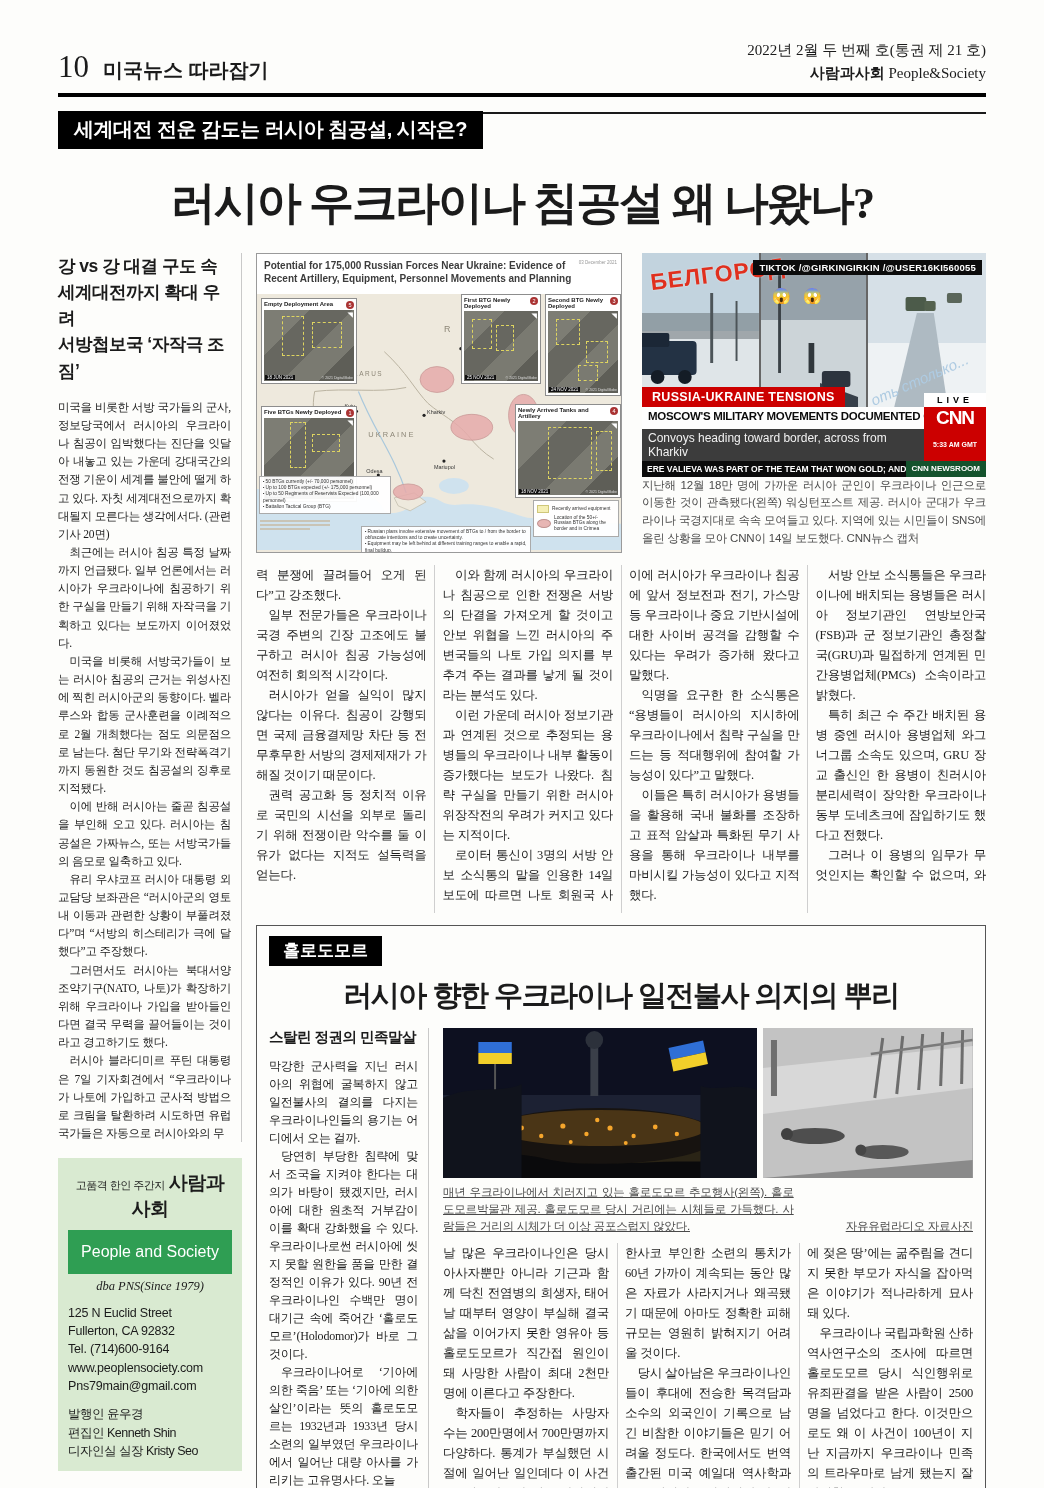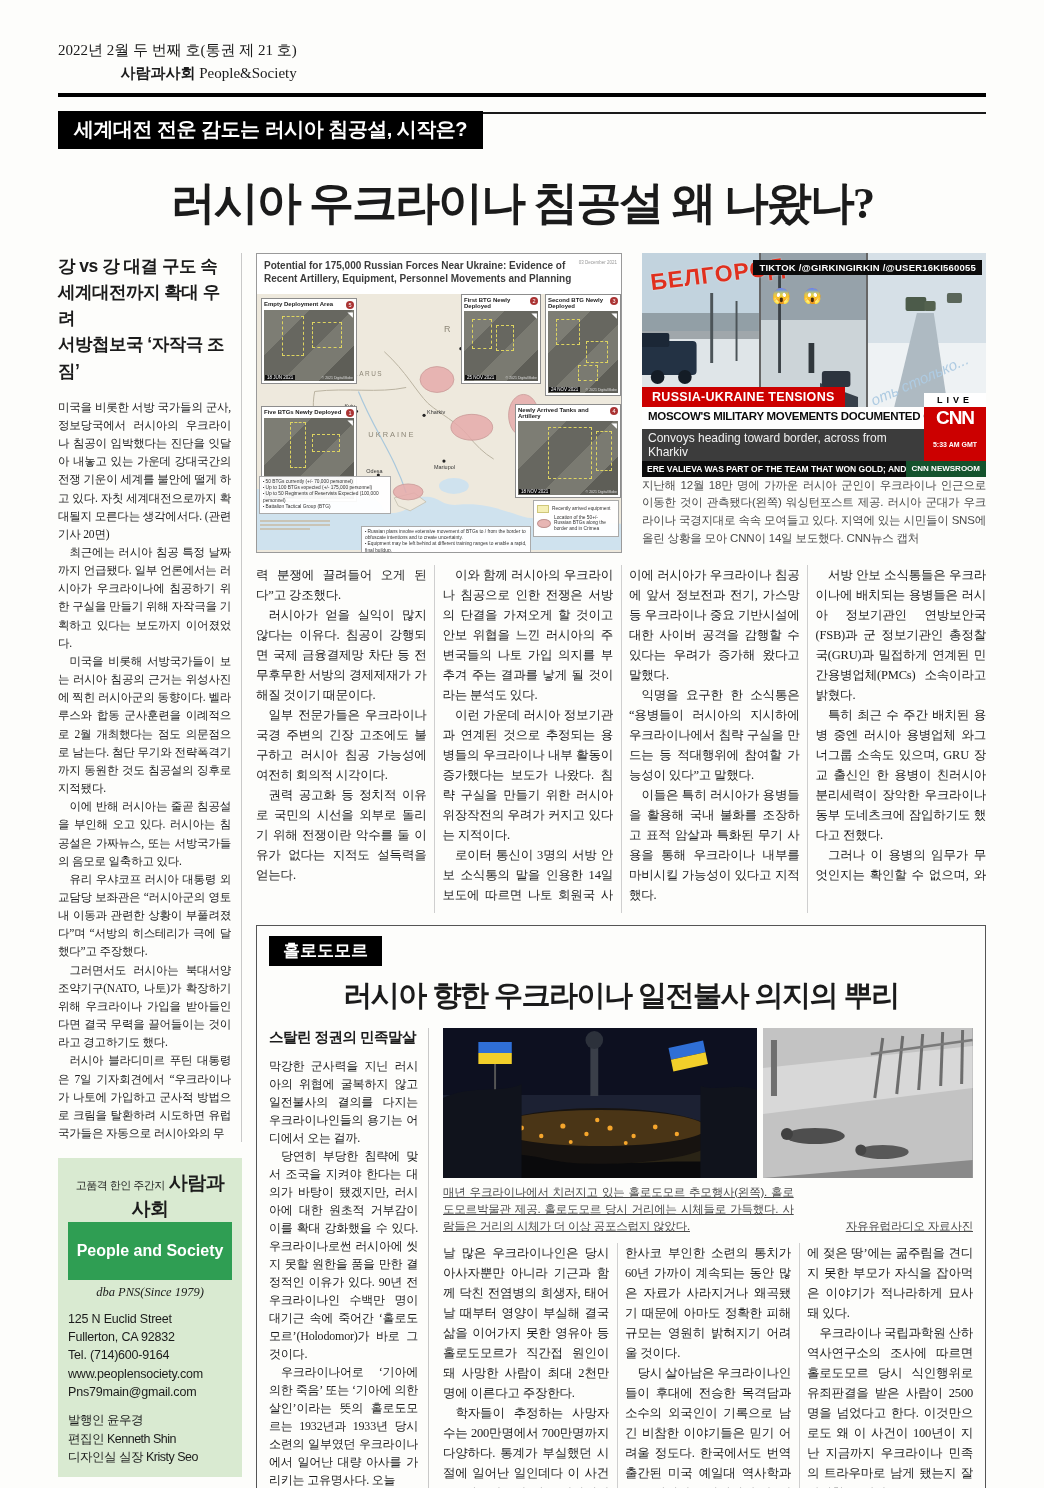--- a/index.html
+++ b/index.html
@@ -121,41 +121,45 @@
   .photo-l { flex:3; background:linear-gradient(#0d1020 0 45%,#1c2133 45% 75%,#2a2416 75%); }
   .photo-r { flex:2; background:linear-gradient(120deg,#cfcfcf 0 30%,#b9b9b9 30% 60%,#8f8f8f 60%); }
   .caption2 { font-family:"Liberation Sans",sans-serif; font-size:11.5px; line-height:1.5;
     color:#4a4a4a; margin:6px 0 8px; display:flex; gap:14px; letter-spacing:-0.2px;text-decoration:underline; }
   .caption2 .cap-main { flex:1; text-align:justify; }
   .caption2 .cap-credit { white-space:nowrap; align-self:flex-end;margin-left:38px; }
   .body2 { height:282px; column-count:3; column-gap:16px; column-rule:1px solid #cfcfcf; overflow:hidden; }
   
   .pub-box { margin-top:16px; background:#d9ead1; padding:12px 10px 10px;
     font-family:"Liberation Sans",sans-serif; }
-  .pub-top { text-align:center; letter-spacing:-0.5px; }
+  .pub-top { text-align:center; margin-bottom:8px; letter-spacing:-0.5px; }
   .pub-kicker { font-size:11px; }
   .pub-name { font-size:19px; font-weight:bold; }
-  .pub-bar { background:#2f9e53; color:#fff; text-align:center; font-weight:bold; font-size:16px;
-    padding:20px 0; }
+  .pub-bar { background:#2f9e53; color:#fff; text-align:center; font-weight:normal; font-size:16px;
+    padding:13px 0; }
   .pub-dba { text-align:center; font-style:italic; font-size:12.5px; margin:5px 0 10px;
     font-family:"Liberation Serif",serif; }
   .pub-lines div { font-size:12.5px; line-height:1.45; letter-spacing:-0.2px; }
   .pub-staff { margin-top:10px; }
   .pub-staff div { font-size:12.5px; line-height:1.5; letter-spacing:-0.5px; }
   
   .svg-country { fill:#8d8778; font-family:"Liberation Sans",sans-serif; }
   .svg-city { fill:#333; font-size:5.5px; font-family:"Liberation Sans",sans-serif; }
   .svg-sea { fill:#7aa4c0; font-style:italic; font-size:8px; font-family:"Liberation Serif",serif; }
 </style>
 </head>
 <body>
 
 <div class="page">
 
   <div class="masthead">
+    <div class="mh-left">
+      <span class="mh-num">10</span>
+      <span class="mh-section">미국뉴스 따라잡기</span>
+    </div>
     <div class="mh-right">
       <div>2022년 2월 두 번째 호(통권 제 21 호)</div>
       <div>
         <span class="mh-brand-ko">사람과사회</span>
         <span class="mh-brand-en">People&amp;Society</span>
       </div>
     </div>
   </div>
 
   <div class="banner-row">
@@ -397,22 +401,22 @@
               <span class="ticker-text">ERE VALIEVA WAS PART OF THE TEAM THAT WON GOLD; AND IF VALIEVA IS</span>
               <span class="ticker-right">CNN NEWSROOM</span>
             </div>
           </div>
           <figcaption class="caption1">지난해 12월 18만 명에 가까운 러시아 군인이 우크라이나 인근으로 이동한 것이 관측됐다(왼쪽) 워싱턴포스트 제공. 러시아 군대가 우크라이나 국경지대로 속속 모여들고 있다. 지역에 있는 시민들이 SNS에 올린 상황을 모아 CNN이 14일 보도했다. CNN뉴스 캡처</figcaption>
         </figure>
       </div>
 
       <div class="body1">
         <p class="noindent">력 분쟁에 끌려들어 오게 된다”고 강조했다.</p>
+        <p>일부 전문가들은 우크라이나 국경 주변의 긴장 고조에도 불구하고 러시아 침공 가능성에 여전히 회의적 시각이다.</p>
         <p>러시아가 얻을 실익이 많지 않다는 이유다. 침공이 강행되면 국제 금융결제망 차단 등 전무후무한 서방의 경제제재가 가해질 것이기 때문이다.</p>
-        <p>일부 전문가들은 우크라이나 국경 주변의 긴장 고조에도 불구하고 러시아 침공 가능성에 여전히 회의적 시각이다.</p>
         <p>권력 공고화 등 정치적 이유로 국민의 시선을 외부로 돌리기 위해 전쟁이란 악수를 둘 이유가 없다는 지적도 설득력을 얻는다.</p>
         <p>이와 함께 러시아의 우크라이나 침공으로 인한 전쟁은 서방의 단결을 가져오게 할 것이고 안보 위협을 느낀 러시아의 주변국들의 나토 가입 의지를 부추겨 주는 결과를 낳게 될 것이라는 분석도 있다.</p>
         <p>이런 가운데 러시아 정보기관과 연계된 것으로 추정되는 용병들의 우크라이나 내부 활동이 증가했다는 보도가 나왔다. 침략 구실을 만들기 위한 러시아 위장작전의 우려가 커지고 있다는 지적이다.</p>
         <p>로이터 통신이 3명의 서방 안보 소식통의 말을 인용한 14일 보도에 따르면 나토 회원국 사이에 러시아가 우크라이나 침공에 앞서 정보전과 전기, 가스망 등 우크라이나 중요 기반시설에 대한 사이버 공격을 감행할 수 있다는 우려가 증가해 왔다고 말했다.</p>
         <p>익명을 요구한 한 소식통은 “용병들이 러시아의 지시하에 우크라이나에서 침략 구실을 만드는 등 적대행위에 참여할 가능성이 있다”고 말했다.</p>
         <p>이들은 특히 러시아가 용병들을 활용해 국내 불화를 조장하고 표적 암살과 특화된 무기 사용을 통해 우크라이나 내부를 마비시킬 가능성이 있다고 지적했다.</p>
         <p>서방 안보 소식통들은 우크라이나에 배치되는 용병들은 러시아 정보기관인 연방보안국(FSB)과 군 정보기관인 총정찰국(GRU)과 밀접하게 연계된 민간용병업체(PMCs) 소속이라고 밝혔다.</p>
         <p>특히 최근 수 주간 배치된 용병 중엔 러시아 용병업체 와그너그룹 소속도 있으며, GRU 장교 출신인 한 용병이 친러시아 분리세력이 장악한 우크라이나 동부 도네츠크에 잠입하기도 했다고 전했다.</p>
         <p>그러나 이 용병의 임무가 무엇인지는 확인할 수 없으며, 와그너그룹과도 접촉이 되지 않았다고 밝혔다.</p>
       </div>

